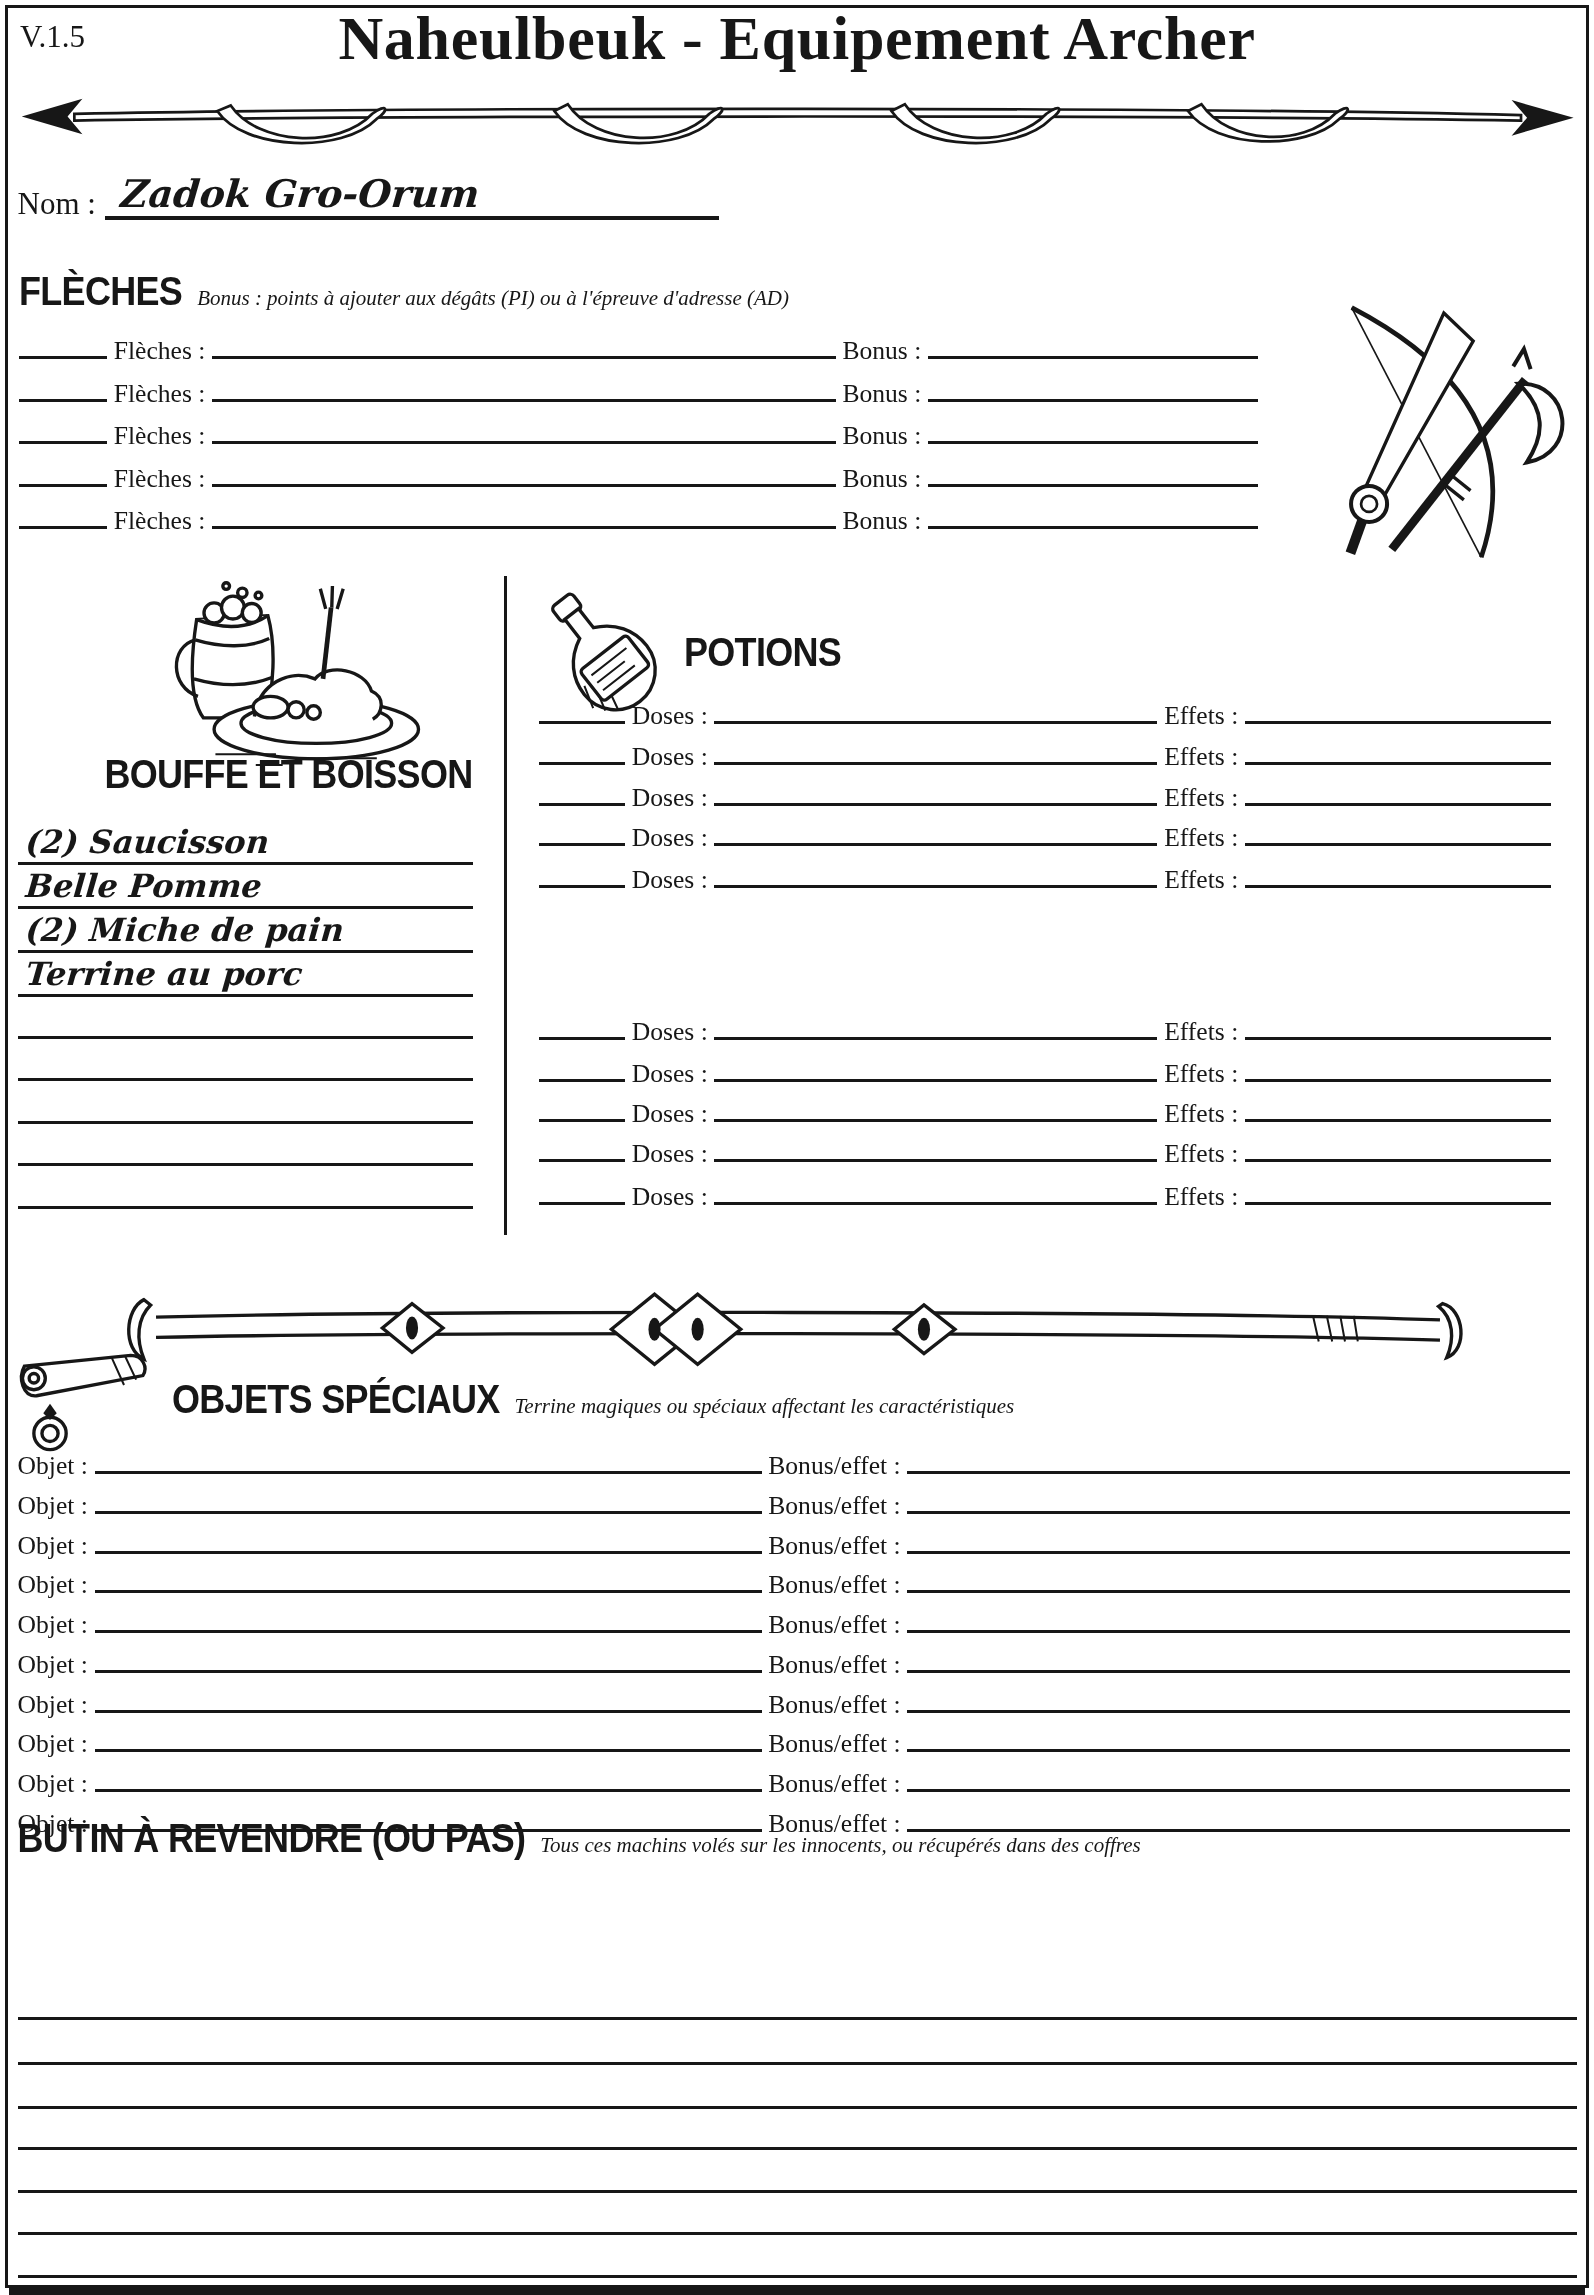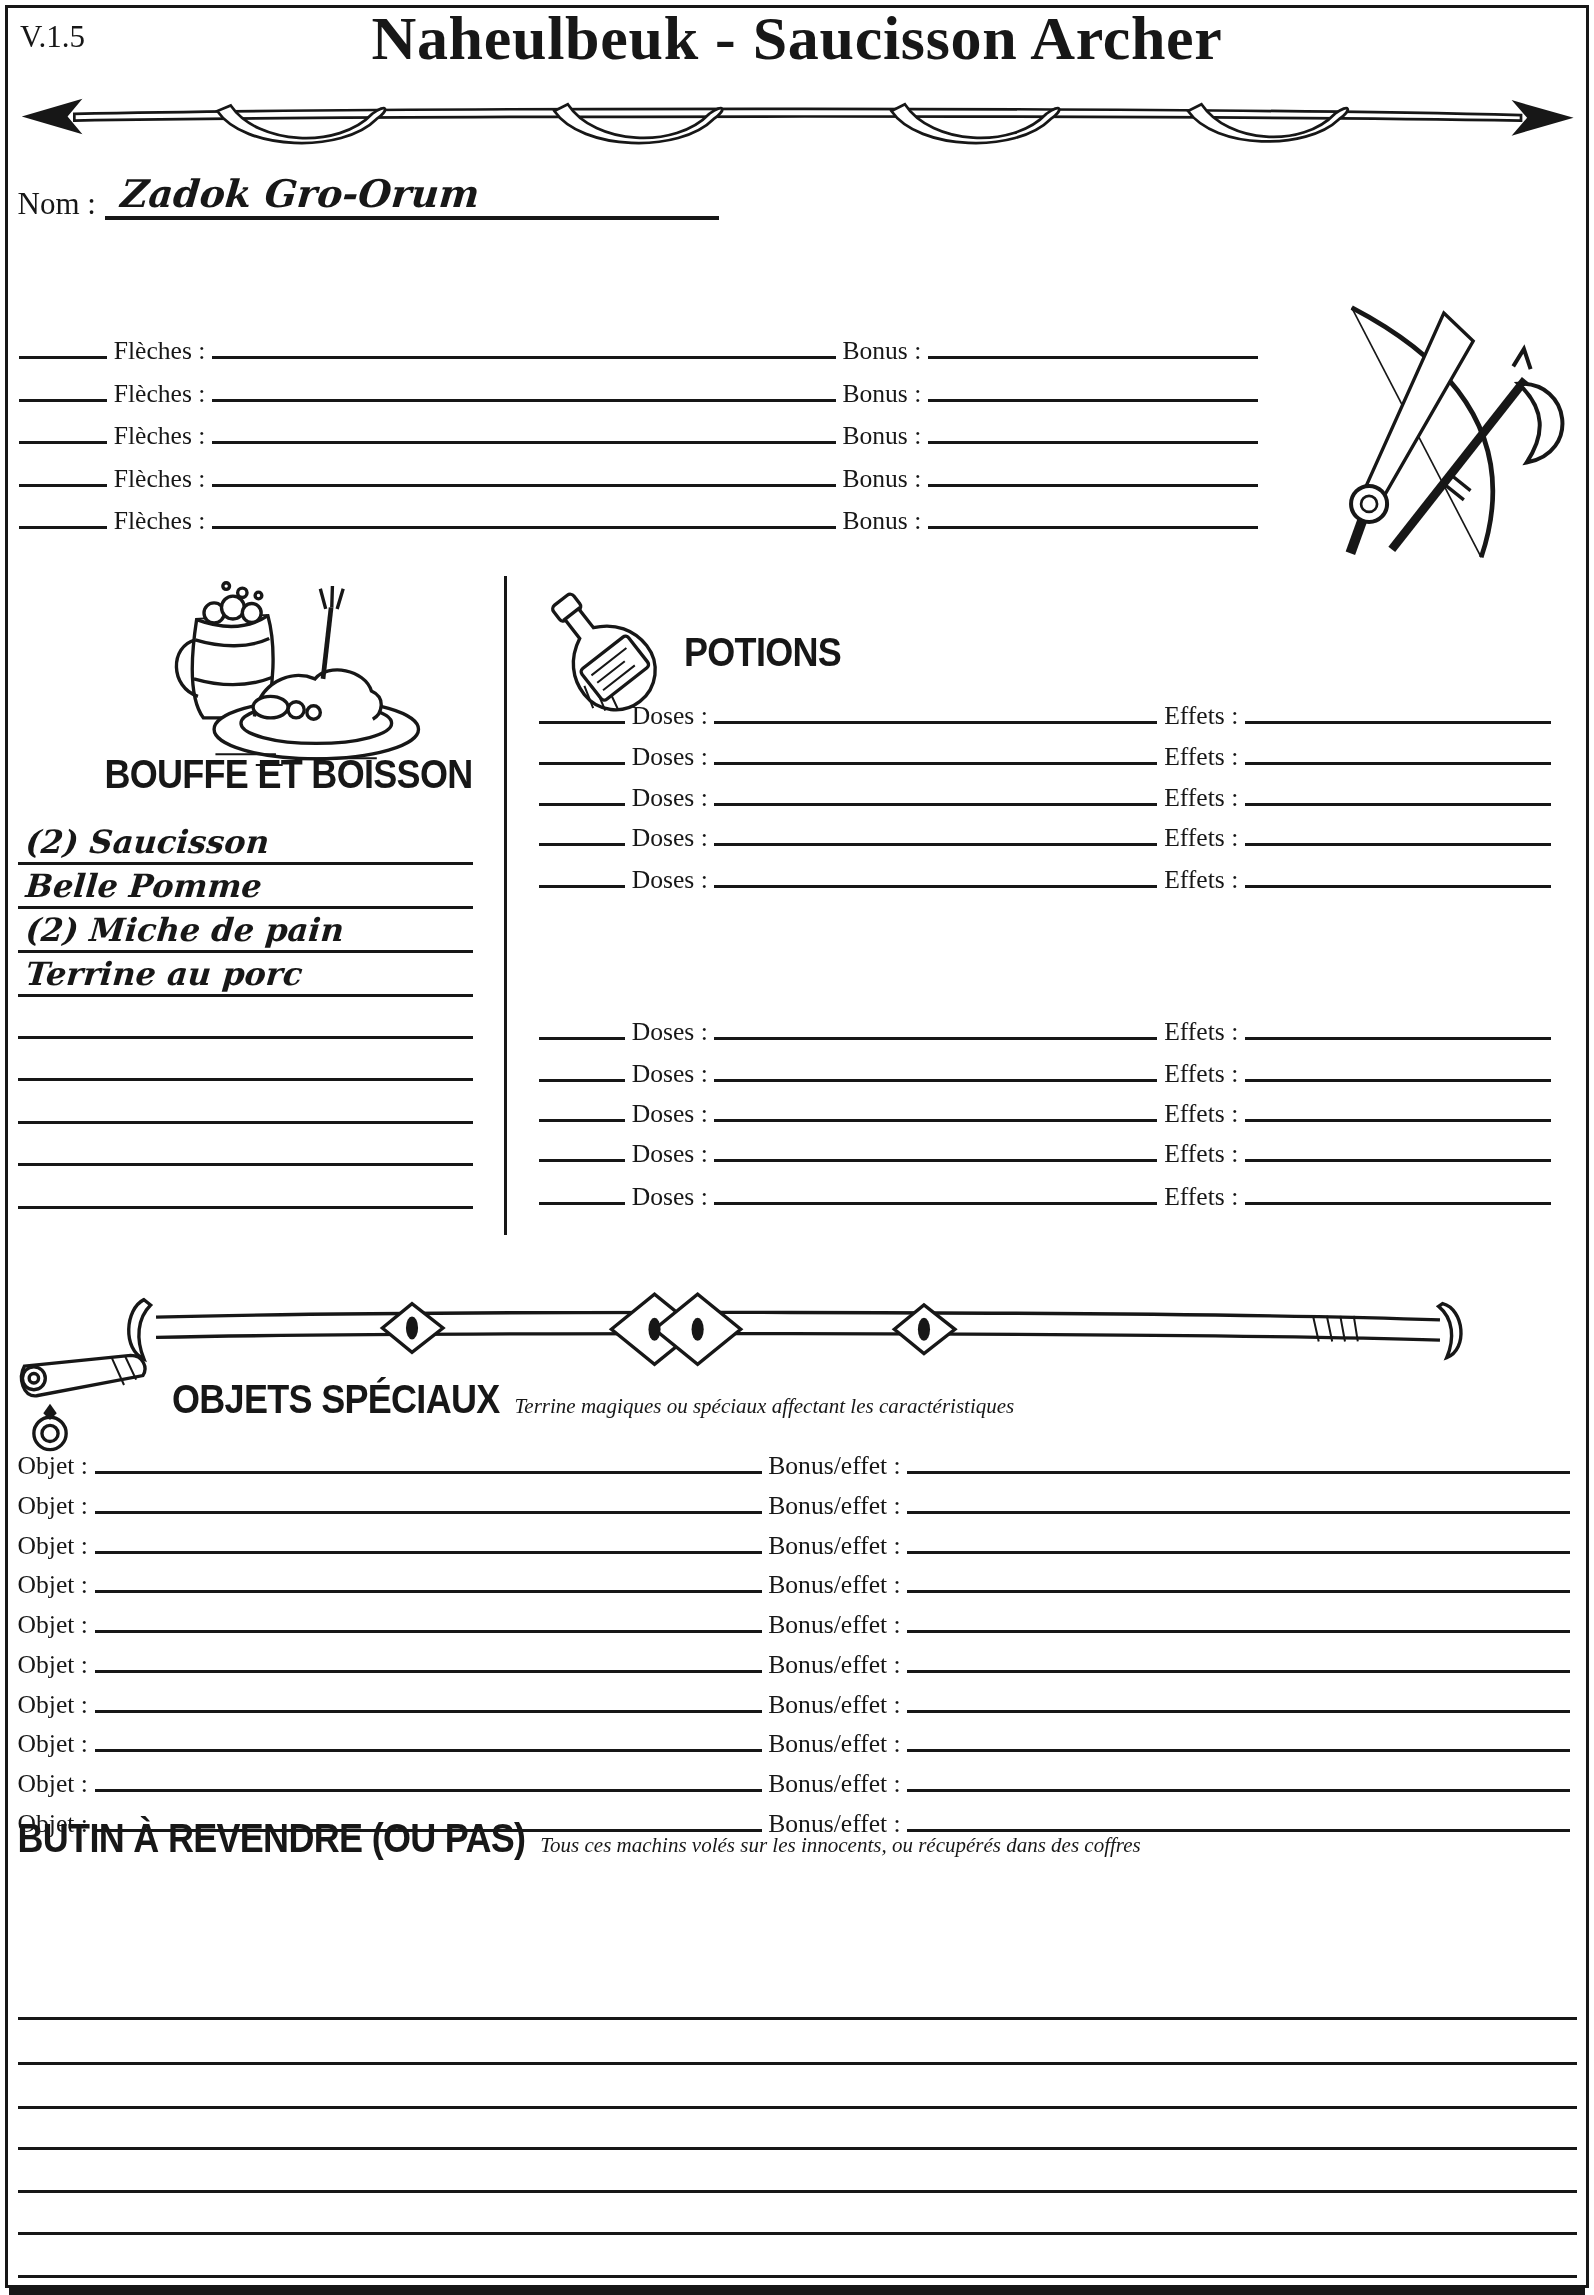--- a/index.html
+++ b/index.html
@@ -59,41 +59,45 @@
   .butin-ln{position:absolute;left:17.5px;width:1559px;height:3.4px;background:#171717;}
 </style>
 </head>
 <body>
 
 <div class="sheet">
   <div class="frame"></div>
   <div class="bottom-bar"></div>
 
   <div class="version">V.1.5</div>
-  <div class="title">Naheulbeuk - Saucisson Archer</div>
+  <div class="title">Naheulbeuk - Equipement Archer</div>
 
   <div class="svgbox" style="left:15px;top:85px;width:1564px;height:63px">
     <svg viewBox="0 0 2320 92" preserveAspectRatio="none">
       <path d="M10,46 L100,20 L78,46 L100,72 Z" fill="#171717"></path>
       <path d="M2312,48 L2220,22 L2243,48 L2220,74 Z" fill="#171717"></path>
       <path d="M88,42 C600,32 1750,32 2234,44 L2234,52 C1750,44 600,44 88,52 Z" fill="#ffffff" stroke="#171717" stroke-width="4"></path>
       <path d="M320,30 C360,88 480,94 530,42 C552,26 556,36 536,50 C486,100 340,96 300,38 Z" fill="#ffffff" stroke="#171717" stroke-width="4"></path>
       <path d="M820,28 C860,88 980,94 1030,42 C1052,26 1056,36 1036,50 C986,100 840,96 800,38 Z" fill="#ffffff" stroke="#171717" stroke-width="4"></path>
       <path d="M1320,28 C1360,88 1480,94 1530,42 C1552,26 1556,36 1536,50 C1486,100 1340,96 1300,38 Z" fill="#ffffff" stroke="#171717" stroke-width="4"></path>
       <path d="M1760,28 C1800,86 1910,92 1958,42 C1980,26 1984,36 1964,50 C1916,96 1780,94 1740,38 Z" fill="#ffffff" stroke="#171717" stroke-width="4"></path>
     </svg>
   </div>
 
   <div class="nom-row">
     <span class="nom-lbl">Nom :</span>
     <div class="nom-line">
       <span class="hand nom-val">Zadok Gro-Orum</span>
     </div>
   </div>
 
+  <div class="sec" style="left:19px;top:273px">
+    <span class="h1">FLÈCHES</span>
+    <span class="sub">Bonus : points à ajouter aux dégâts (PI) ou à l'épreuve d'adresse (AD)</span>
+  </div>
 
   <div class="row" style="left:19px;top:325px;width:1239px">
     <div class="ln qty-f"></div>
     <span class="lbl">Flèches :</span>
     <div class="ln grow"></div>
     <span class="lbl">Bonus :</span>
     <div class="ln bonus-f"></div>
   </div>
   <div class="row" style="left:19px;top:368px;width:1239px">
     <div class="ln qty-f"></div>

